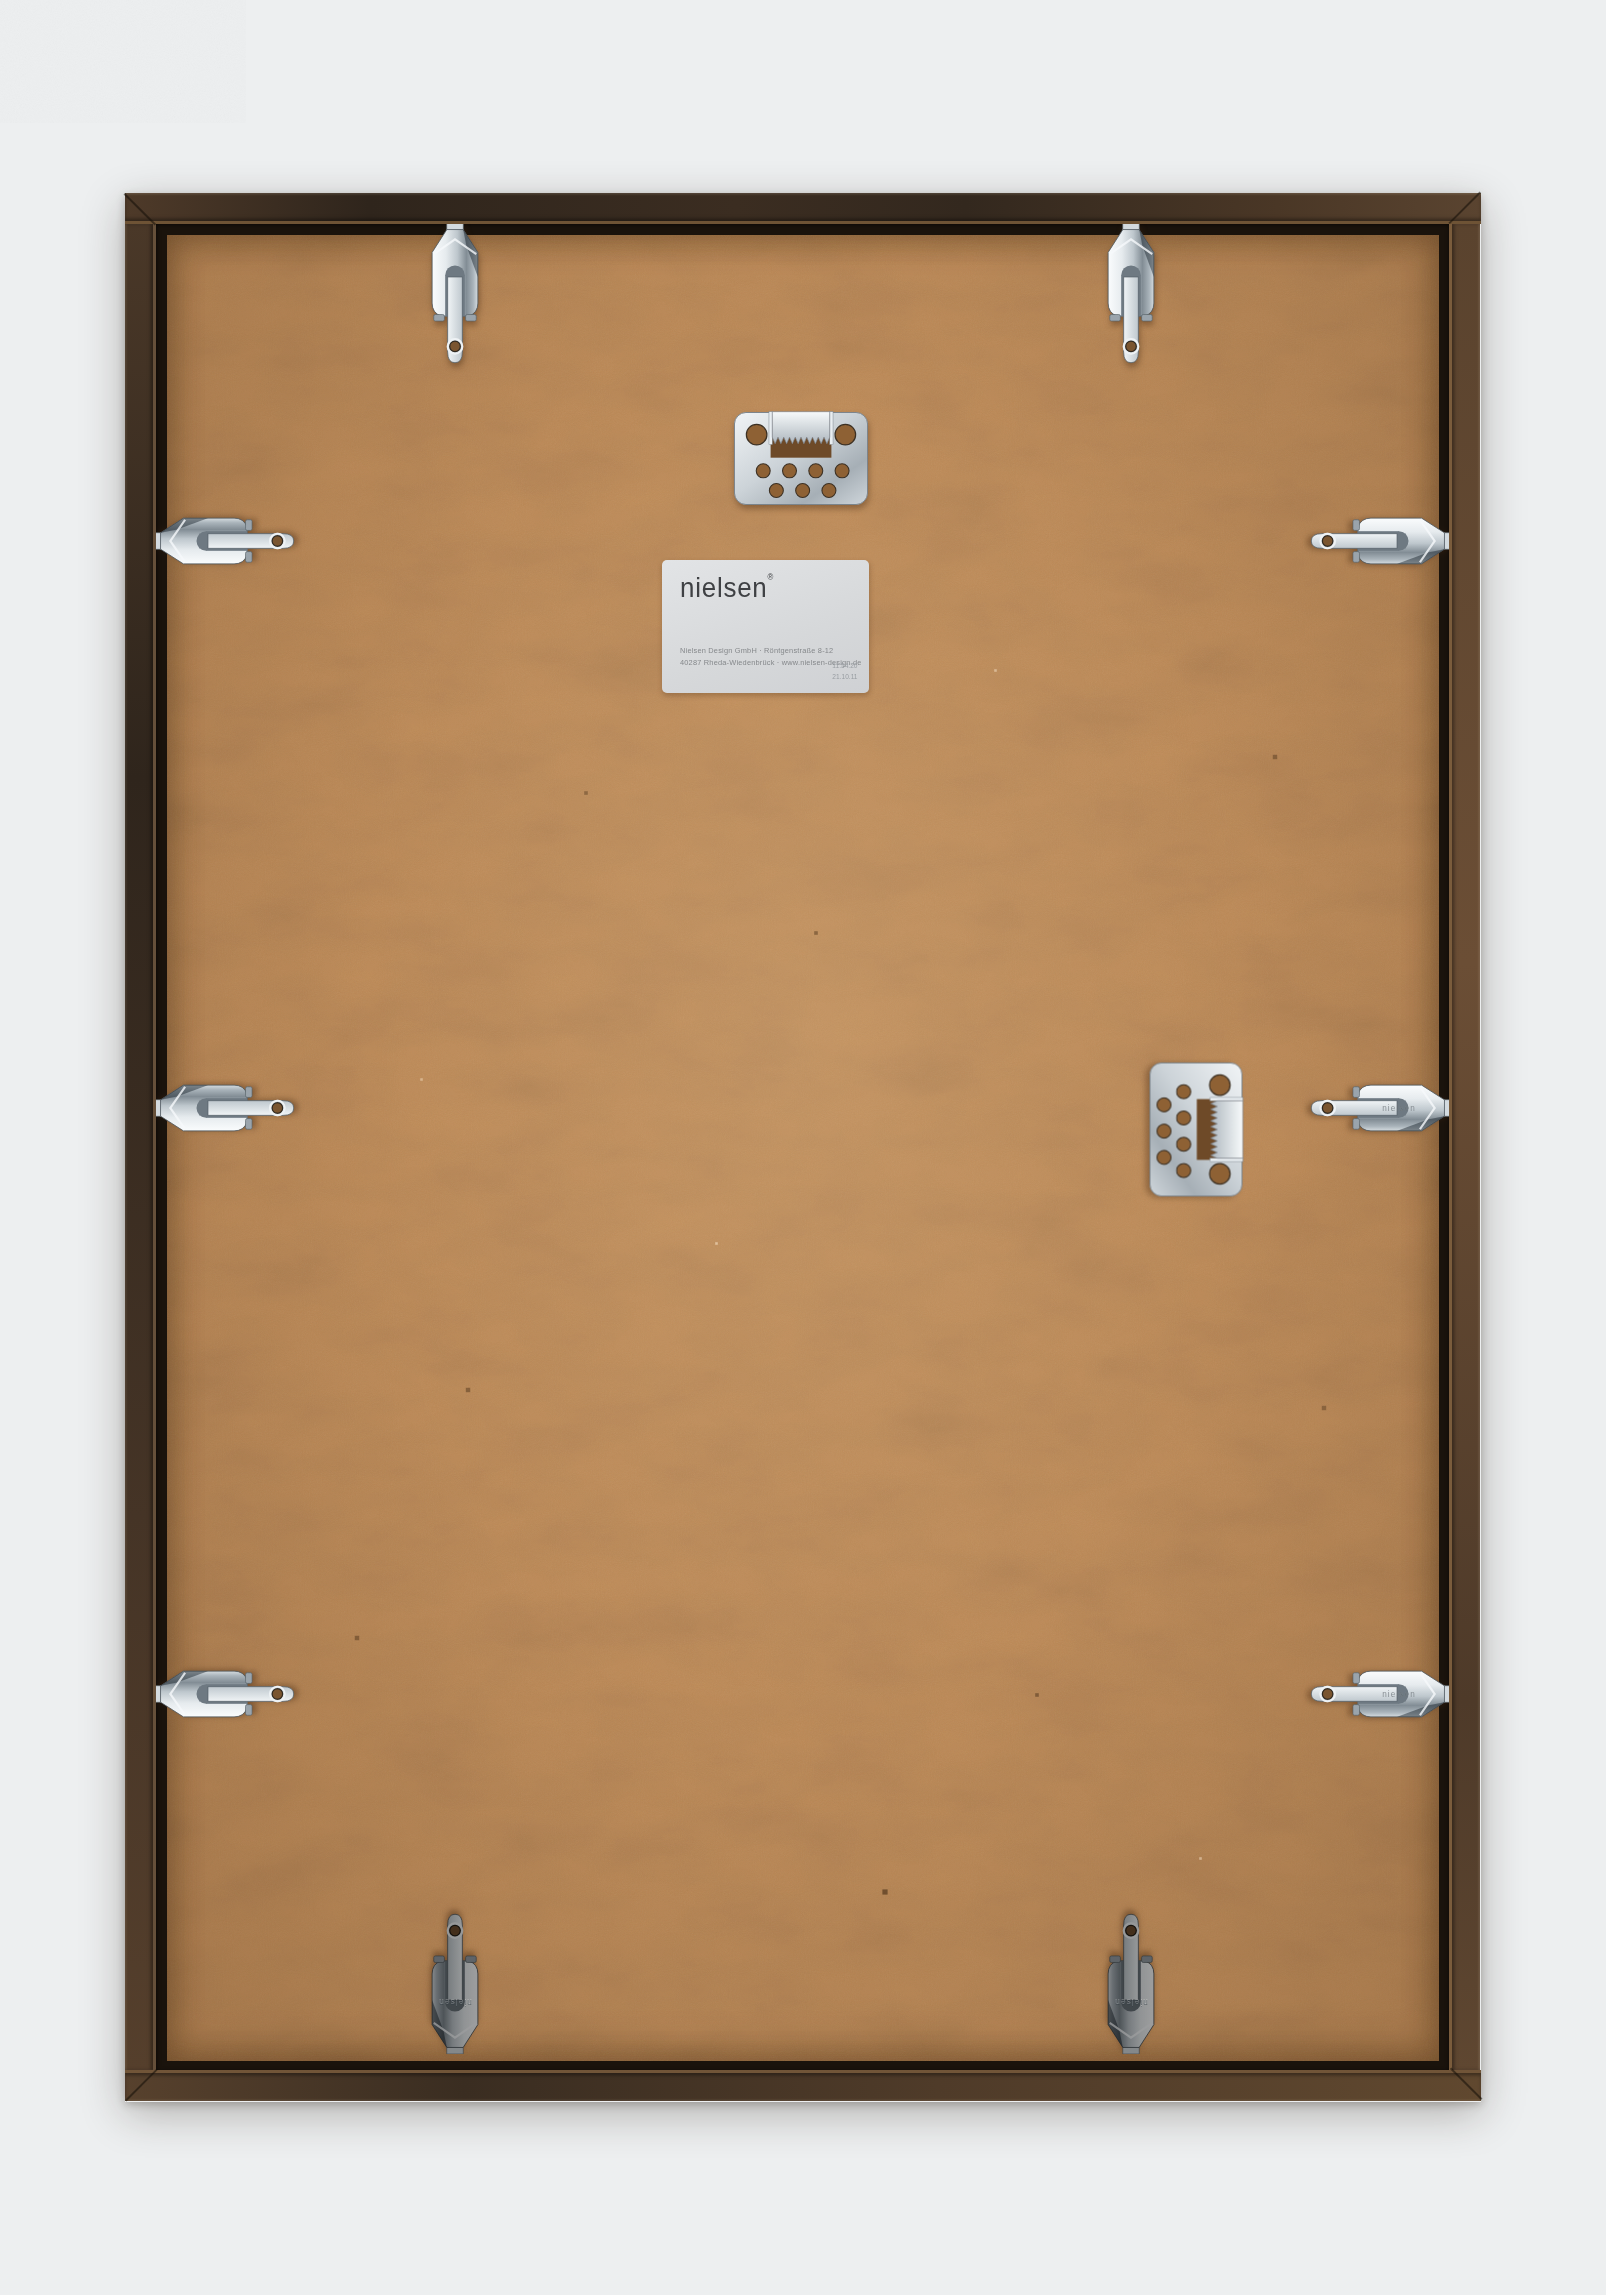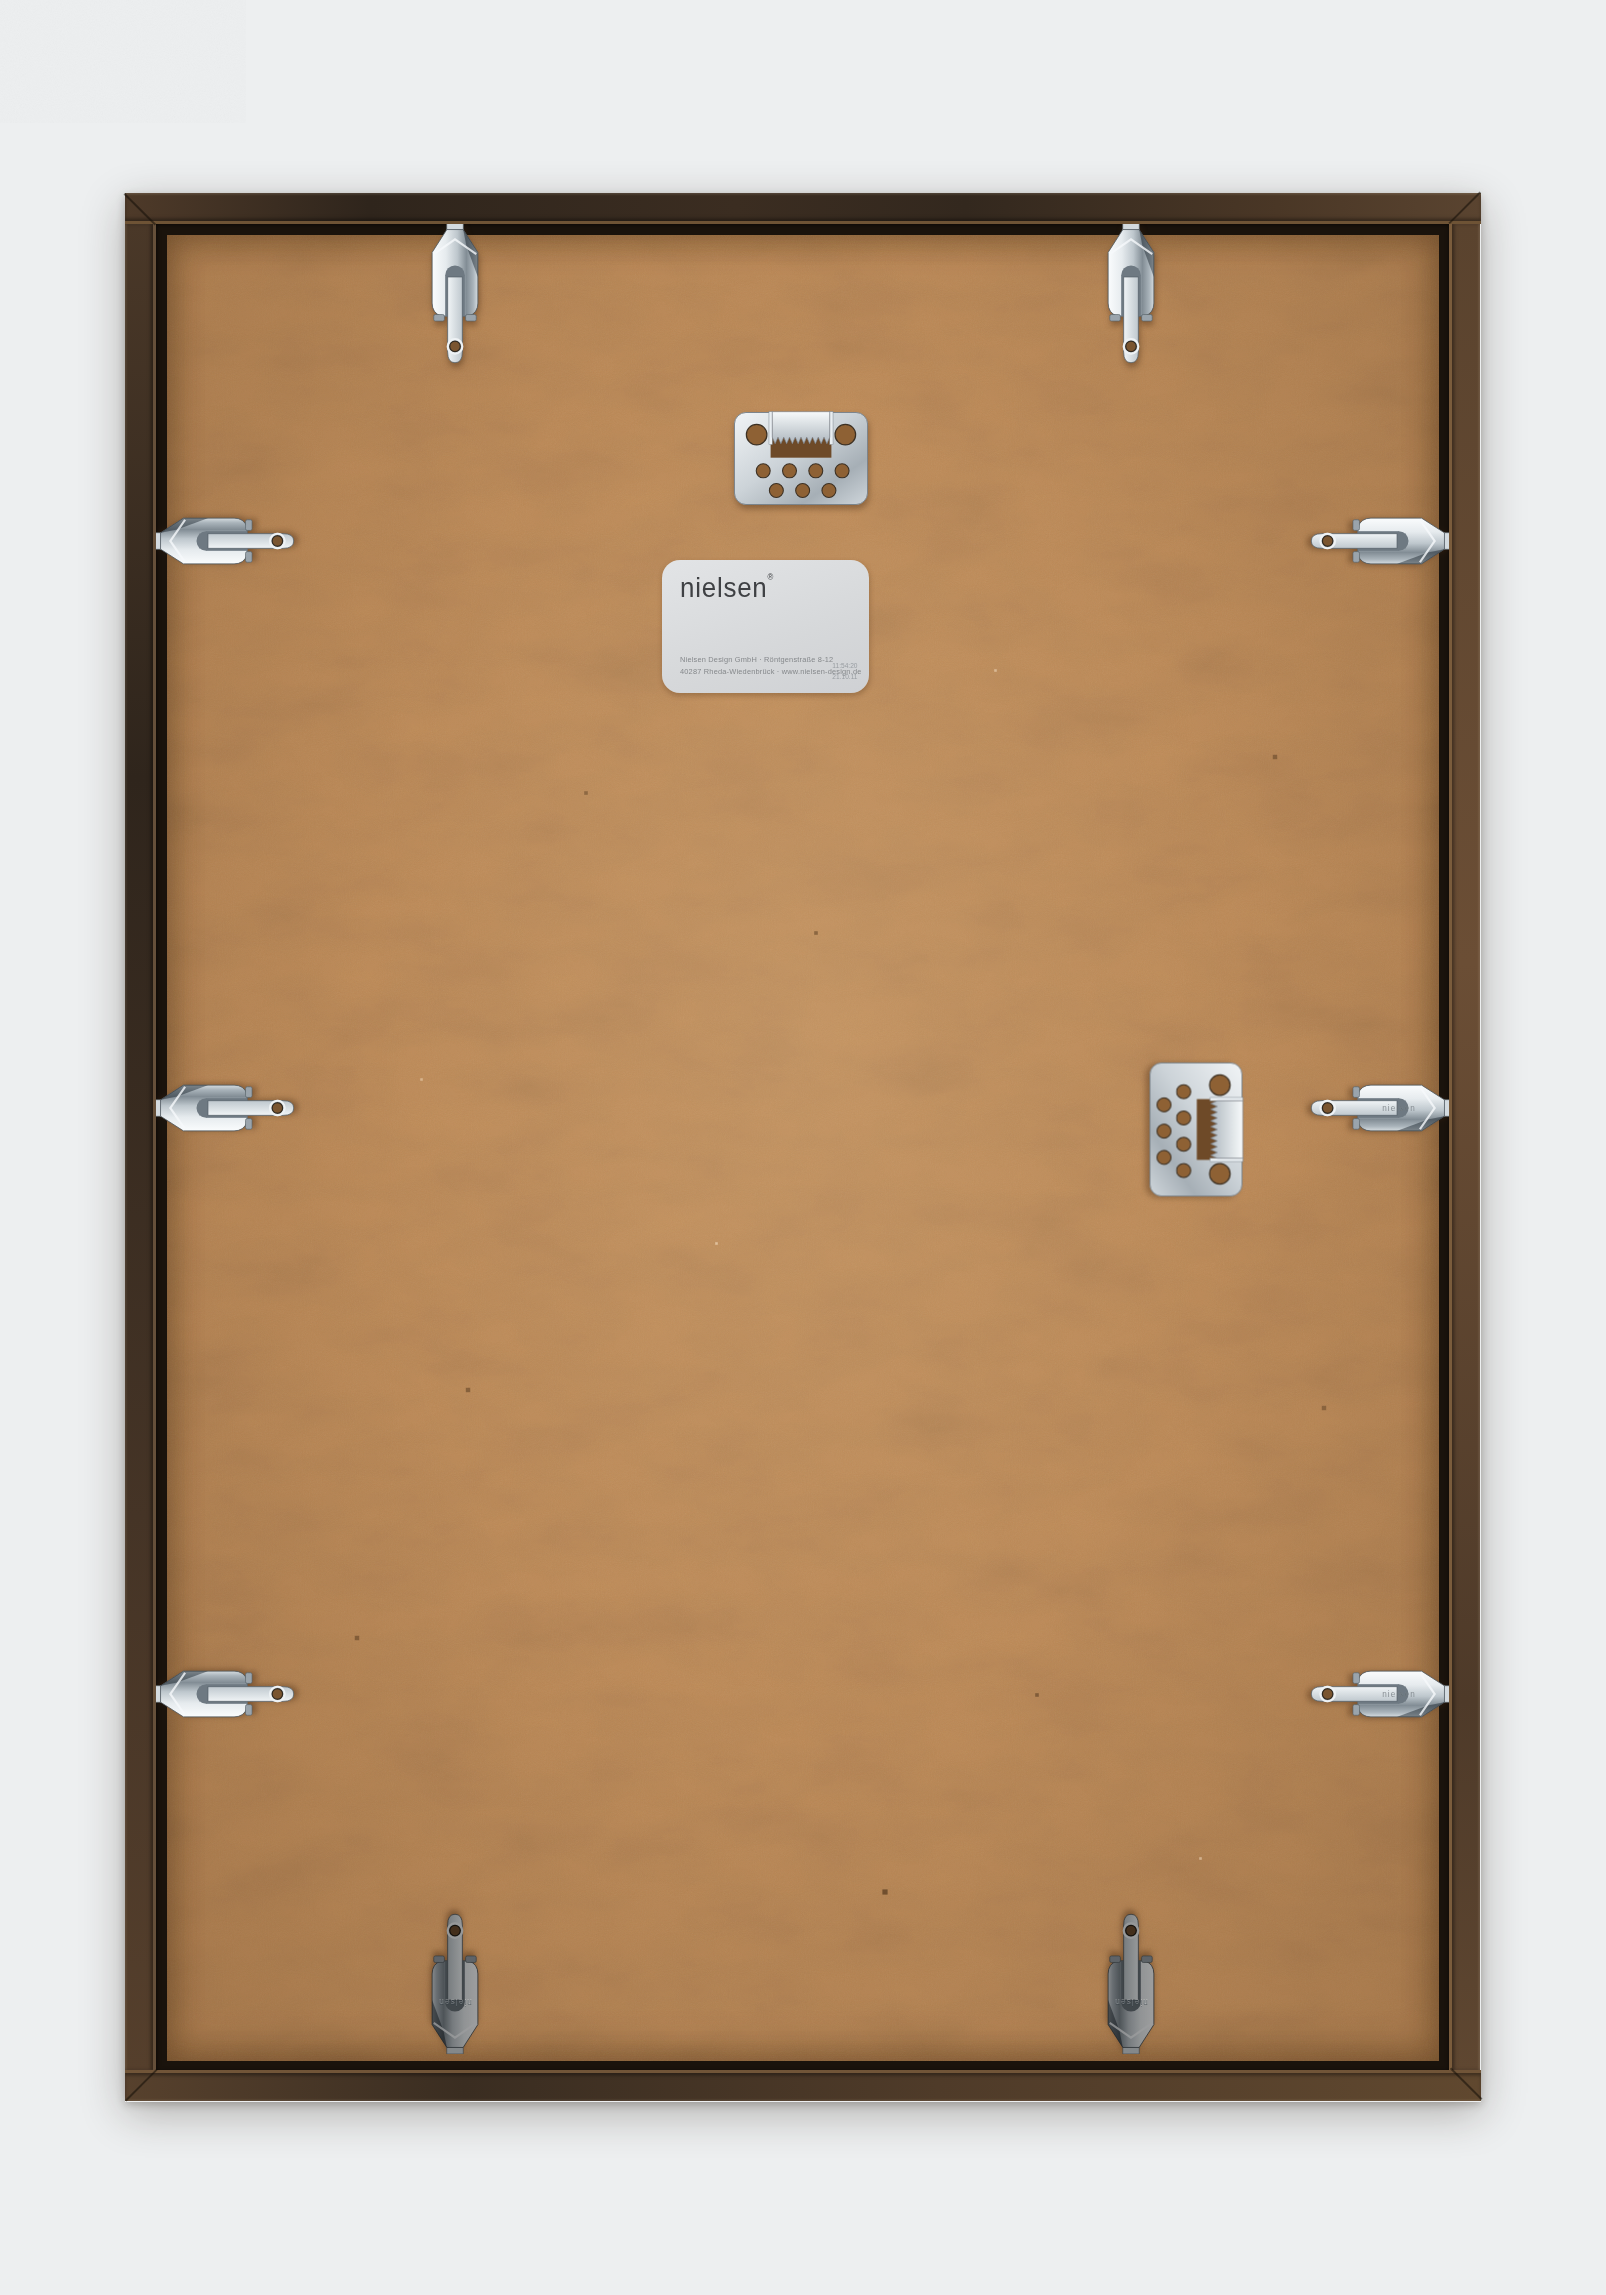--- a/index.html
+++ b/index.html
@@ -66,26 +66,26 @@
        text-shadow:0 0.8px 0 rgba(255,255,255,.35);}
   .ccw .eng{transform:translate(-50%,-50%) rotate(-90deg);}
 
   .plate{position:absolute;width:138px;height:97px;z-index:3;transform-origin:50% 50%;}
   .plate svg{width:100%;height:100%;filter:drop-shadow(1.6px 4.1px 3.3px rgba(70,40,15,.40));}
   .plate-top{left:732px;top:410px}
   .plate-right{left:1127px;top:1081px;transform:rotate(90deg)}
 
   
   .label{position:absolute;left:662px;top:560px;width:207px;height:133px;z-index:3;
-         background:linear-gradient(160deg,#e2e4e6,#d6d8da 60%,#cfd1d4);border-radius:18px;
+         background:linear-gradient(160deg,#e2e4e6,#d6d8da 60%,#cfd1d4);border-radius:5px;
          box-shadow:0.8px 2.5px 5.7px rgba(90,55,25,.30);}
   .logo{position:absolute;left:18px;top:11.5px;font-size:27px;color:#3f4144;letter-spacing:0.8px;
         font-weight:400;transform:scale(.96,1.04);transform-origin:left top;}
   .logo sup{font-size:8.2px;vertical-align:16.4px;letter-spacing:0;}
-  .addr{position:absolute;left:18px;bottom:16px;font-size:7.4px;line-height:1.55;color:#85888b;letter-spacing:0.2px;}
+  .addr{position:absolute;left:18px;bottom:25px;font-size:7.4px;line-height:1.55;color:#85888b;letter-spacing:0.2px;}
   .stamp{position:absolute;right:11.5px;bottom:10.7px;font-size:6.6px;line-height:1.6;color:#989da2;text-align:right;}
 
   .global-grain{position:absolute;inset:0;z-index:8;pointer-events:none;opacity:.05;mix-blend-mode:multiply;}
   .defs{position:absolute;width:0;height:0;}
 </style>
 </head>
 <body>
 
 <svg class="defs" aria-hidden="true">
   <defs>

